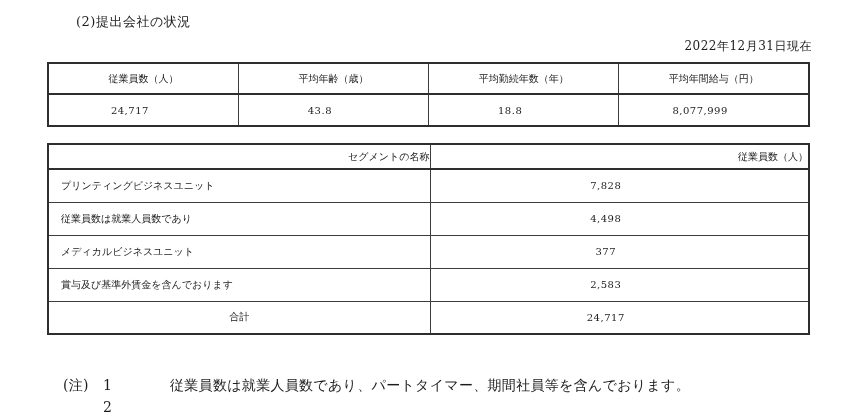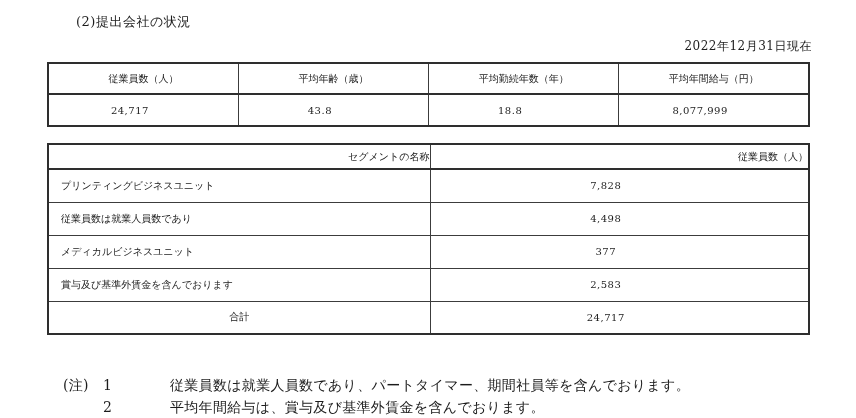--- a/index.html
+++ b/index.html
@@ -129,17 +129,16 @@
 
   <div class="notes">
     <div class="note-line">
       <span class="note-marker">(注)</span>
       <span class="note-num">1</span>
       <span class="note-text">従業員数は就業人員数であり、パートタイマー、期間社員等を含んでおります。</span>
     </div>
     <div class="note-line">
       <span class="note-marker"></span>
       <span class="note-num">2</span>
-      <span class="note-text">平均年間給与は、賞与及び基準外賃金を含んでおります。</span>
     </div>
   </div>
 
 </div>
 
 </body></html>

